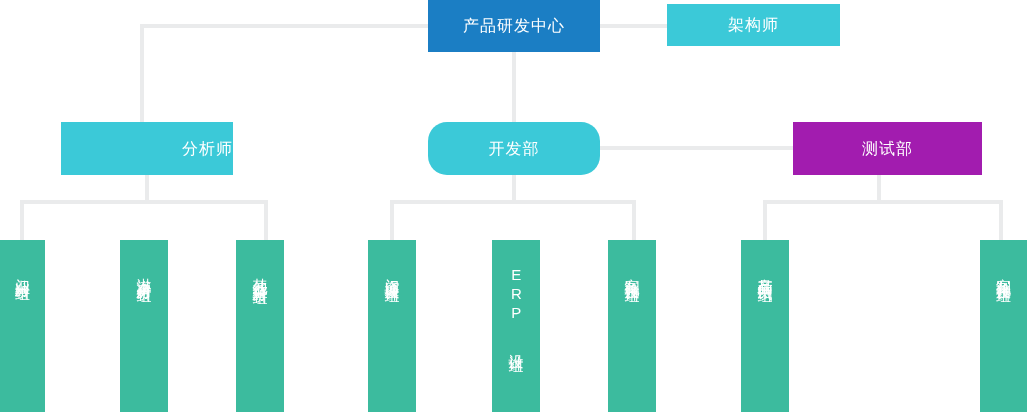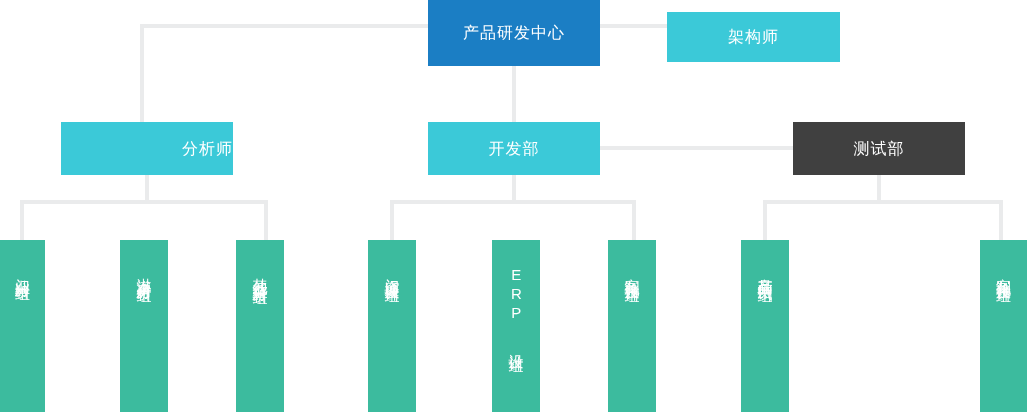--- a/index.html
+++ b/index.html
@@ -74,37 +74,37 @@
   <div class="conn" style="left:512px; top:175px; width:4px; height:28px;"></div>
   <div class="conn" style="left:390px; top:200px; width:246px; height:4px;"></div>
   <div class="conn" style="left:390px; top:200px; width:4px; height:40px;"></div>
   <div class="conn" style="left:632px; top:200px; width:4px; height:40px;"></div>
 
   <div class="conn" style="left:877px; top:175px; width:4px; height:28px;"></div>
   <div class="conn" style="left:763px; top:200px; width:240px; height:4px;"></div>
   <div class="conn" style="left:763px; top:200px; width:4px; height:40px;"></div>
   <div class="conn" style="left:999px; top:200px; width:4px; height:40px;"></div>
 
-  <div class="node node-horizontal" style="left:428px; top:0px; width:172px; height:66px; background:#1b7ec4;">
+  <div class="node node-horizontal" style="left:428px; top:0px; width:172px; height:52px; background:#1b7ec4;">
     <span>产品研发中心</span>
   </div>
 
-  <div class="node node-horizontal" style="left:667px; top:12px; width:173px; height:50px; background:#3bc9d8;">
+  <div class="node node-horizontal" style="left:667px; top:4px; width:173px; height:42px; background:#3bc9d8;">
     <span>架构师</span>
   </div>
 
   <div class="node node-horizontal" style="left:61px; top:122px; width:172px; height:53px; background:#3bc9d8;justify-content:flex-end;">
     <span>分析师</span>
   </div>
 
-  <div class="node node-horizontal" style="left:428px; top:122px; width:172px; height:53px; background:#3bc9d8;">
+  <div class="node node-horizontal" style="left:428px; top:122px; width:172px; height:53px; background:#3bc9d8;border-radius:19px;">
     <span>开发部</span>
   </div>
 
-  <div class="node node-horizontal" style="left:793px; top:122px; width:172px; height:53px; background:#404040;justify-content:center;">
+  <div class="node node-horizontal" style="left:793px; top:122px; width:189px; height:53px; background:#a21caf;justify-content:center;">
     <span>测试部</span>
   </div>
 
   <div class="node node-vertical" style="left:0px; top:240px; width:45px; height:172px; background:#3cbb9e;">
     <span class="vtext">门业分析组</span>
   </div>
 
   <div class="node node-vertical" style="left:120px; top:240px; width:48px; height:172px; background:#3cbb9e;">
     <span class="vtext">淋浴房分析组</span>
   </div>

